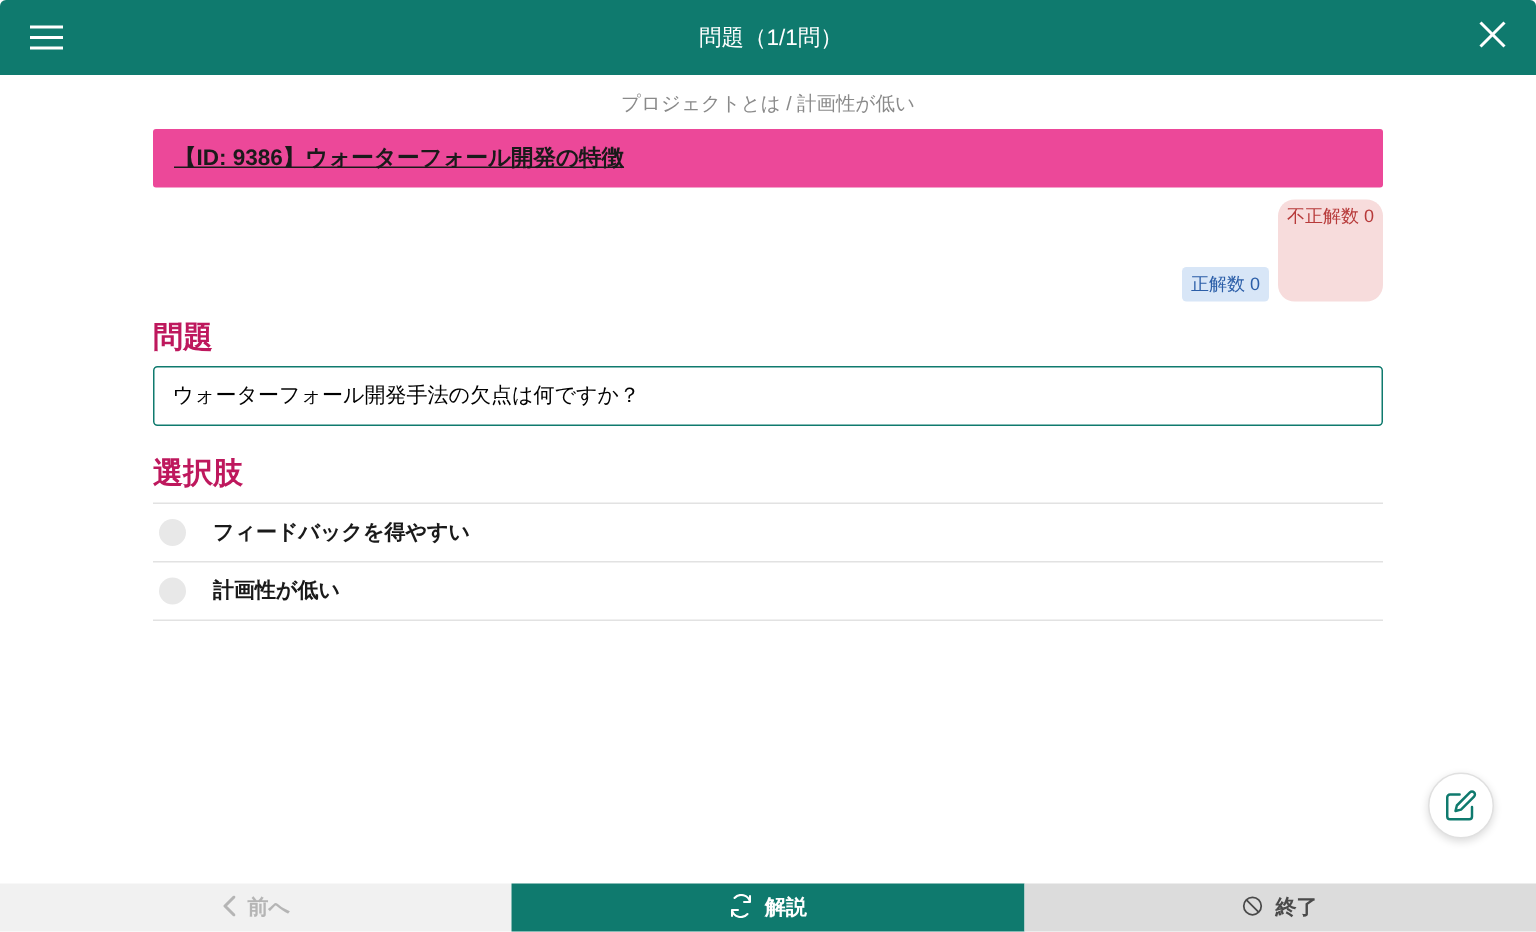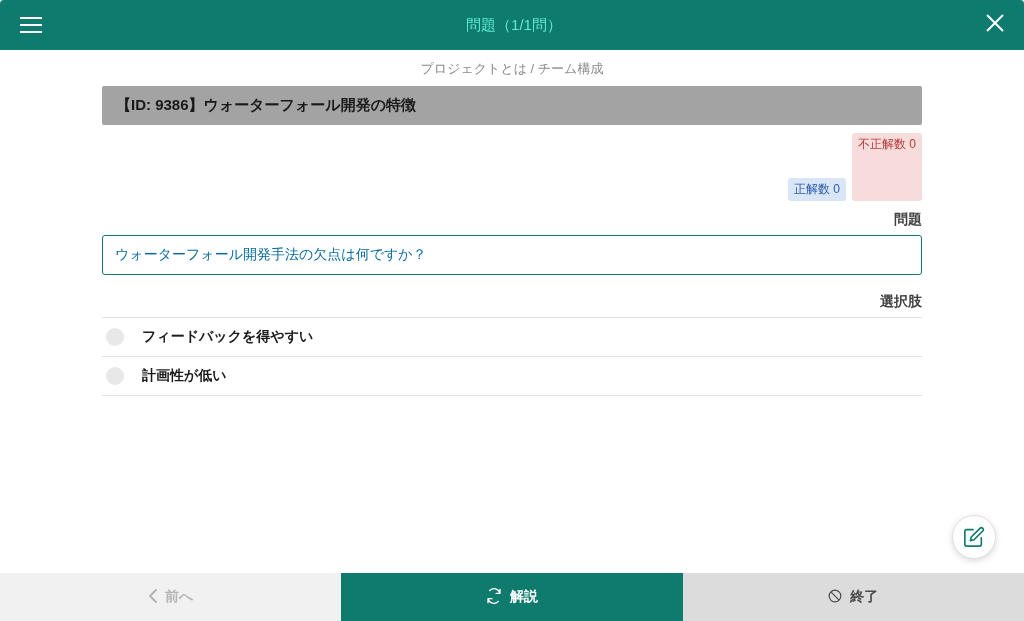--- a/index.html
+++ b/index.html
@@ -2,21 +2,21 @@
 <html><head>
 <meta charset="utf-8">
 <style>
   * { box-sizing: border-box; margin: 0; padding: 0; }
   html, body { width: 1024px; height: 621px; overflow: hidden; font-family: "Hiragino Sans", "Meiryo", sans-serif; background: #fff; }
 
   
   .header {
     height: 50px;
     background: #0f7a6e;
-    color: #5eead4;
+    color: #ffffff;
     display: flex;
     align-items: center;
     justify-content: space-between;
     padding: 0 20px;
     border-radius: 4px 4px 0 0;
   }
   .menu-icon svg { display: block; }
   .header-title { font-size: 15px; font-weight: 400; }
   .close-icon { font-size: 22px; line-height: 1; cursor: pointer; }
 
@@ -34,54 +34,54 @@
     text-align: center;
     font-size: 13px;
     color: #8a8a8a;
     padding: 10px 0 8px;
   }
   .main {
     width: 820px;
     margin: 0 auto;
   }
   .title-box {
-    background: #a3a3a3;
+    background: #ec4899;
     padding: 10px 14px;
     font-size: 15px;
     font-weight: 700;
     color: #1a1a1a;
     border-radius: 2px;
+    text-decoration: underline;
   }
   .badges {
     display: flex;
     justify-content: flex-end;
     gap: 6px;
     padding: 8px 0 10px;
   }
   .badge {
     font-size: 12px;
     padding: 3px 6px;
     border-radius: 3px;
   }
   .badge-correct { background: #d8e6f7; color: #2b5ea8; margin-top: 45px; }
-  .badge-incorrect { background: #f7dcdc; color: #b73a3a; }
+  .badge-incorrect { background: #f7dcdc; color: #b73a3a; border-radius: 11px; }
 
   .section-label {
-    font-size: 14px;
+    font-size: 20px;
     font-weight: 700;
-    color: #404040;
+    color: #be185d;
     margin-bottom: 6px;
-    text-align: right;
   }
   .question-box {
     border: 1.5px solid #0f7a6e;
     border-radius: 3px;
     padding: 10px 12px;
     font-size: 14px;
-    color: #0369a1;
+    color: #000000;
     margin-bottom: 18px;
   }
 
   .choices { }
   .choice {
     display: flex;
     align-items: center;
     gap: 18px;
     padding: 10px 4px;
     border-bottom: 1px solid #e2e2e2;
@@ -125,21 +125,21 @@
     width: 0; height: 0;
     border-left: 5px solid transparent;
     border-right: 5px solid transparent;
     border-bottom: 6px solid #8a8a8a;
   }
 
   
   .footer {
     position: absolute;
     left: 0; right: 0; bottom: 0;
-    height: 48px;
+    height: 32px;
     display: flex;
   }
   .footer-btn {
     flex: 1;
     display: flex;
     align-items: center;
     justify-content: center;
     gap: 8px;
     font-size: 14px;
     font-weight: 600;
@@ -166,21 +166,21 @@
     <svg width="18" height="18" viewBox="0 0 18 18">
       <line x1="1" y1="1" x2="17" y2="17" stroke="#fff" stroke-width="2"></line>
       <line x1="17" y1="1" x2="1" y2="17" stroke="#fff" stroke-width="2"></line>
     </svg>
   </div>
 </div>
 
 <div class="scroll-arrow"></div>
 
 <div class="content-wrap">
-  <div class="breadcrumb">プロジェクトとは / チーム構成</div>
+  <div class="breadcrumb">プロジェクトとは / 計画性が低い</div>
 
   <div class="main">
     <div class="title-box">【ID: 9386】ウォーターフォール開発の特徴</div>
 
     <div class="badges">
       <div class="badge badge-correct">
         <span>正解数</span>
         <span>0</span>
       </div>
       <div class="badge badge-incorrect">

